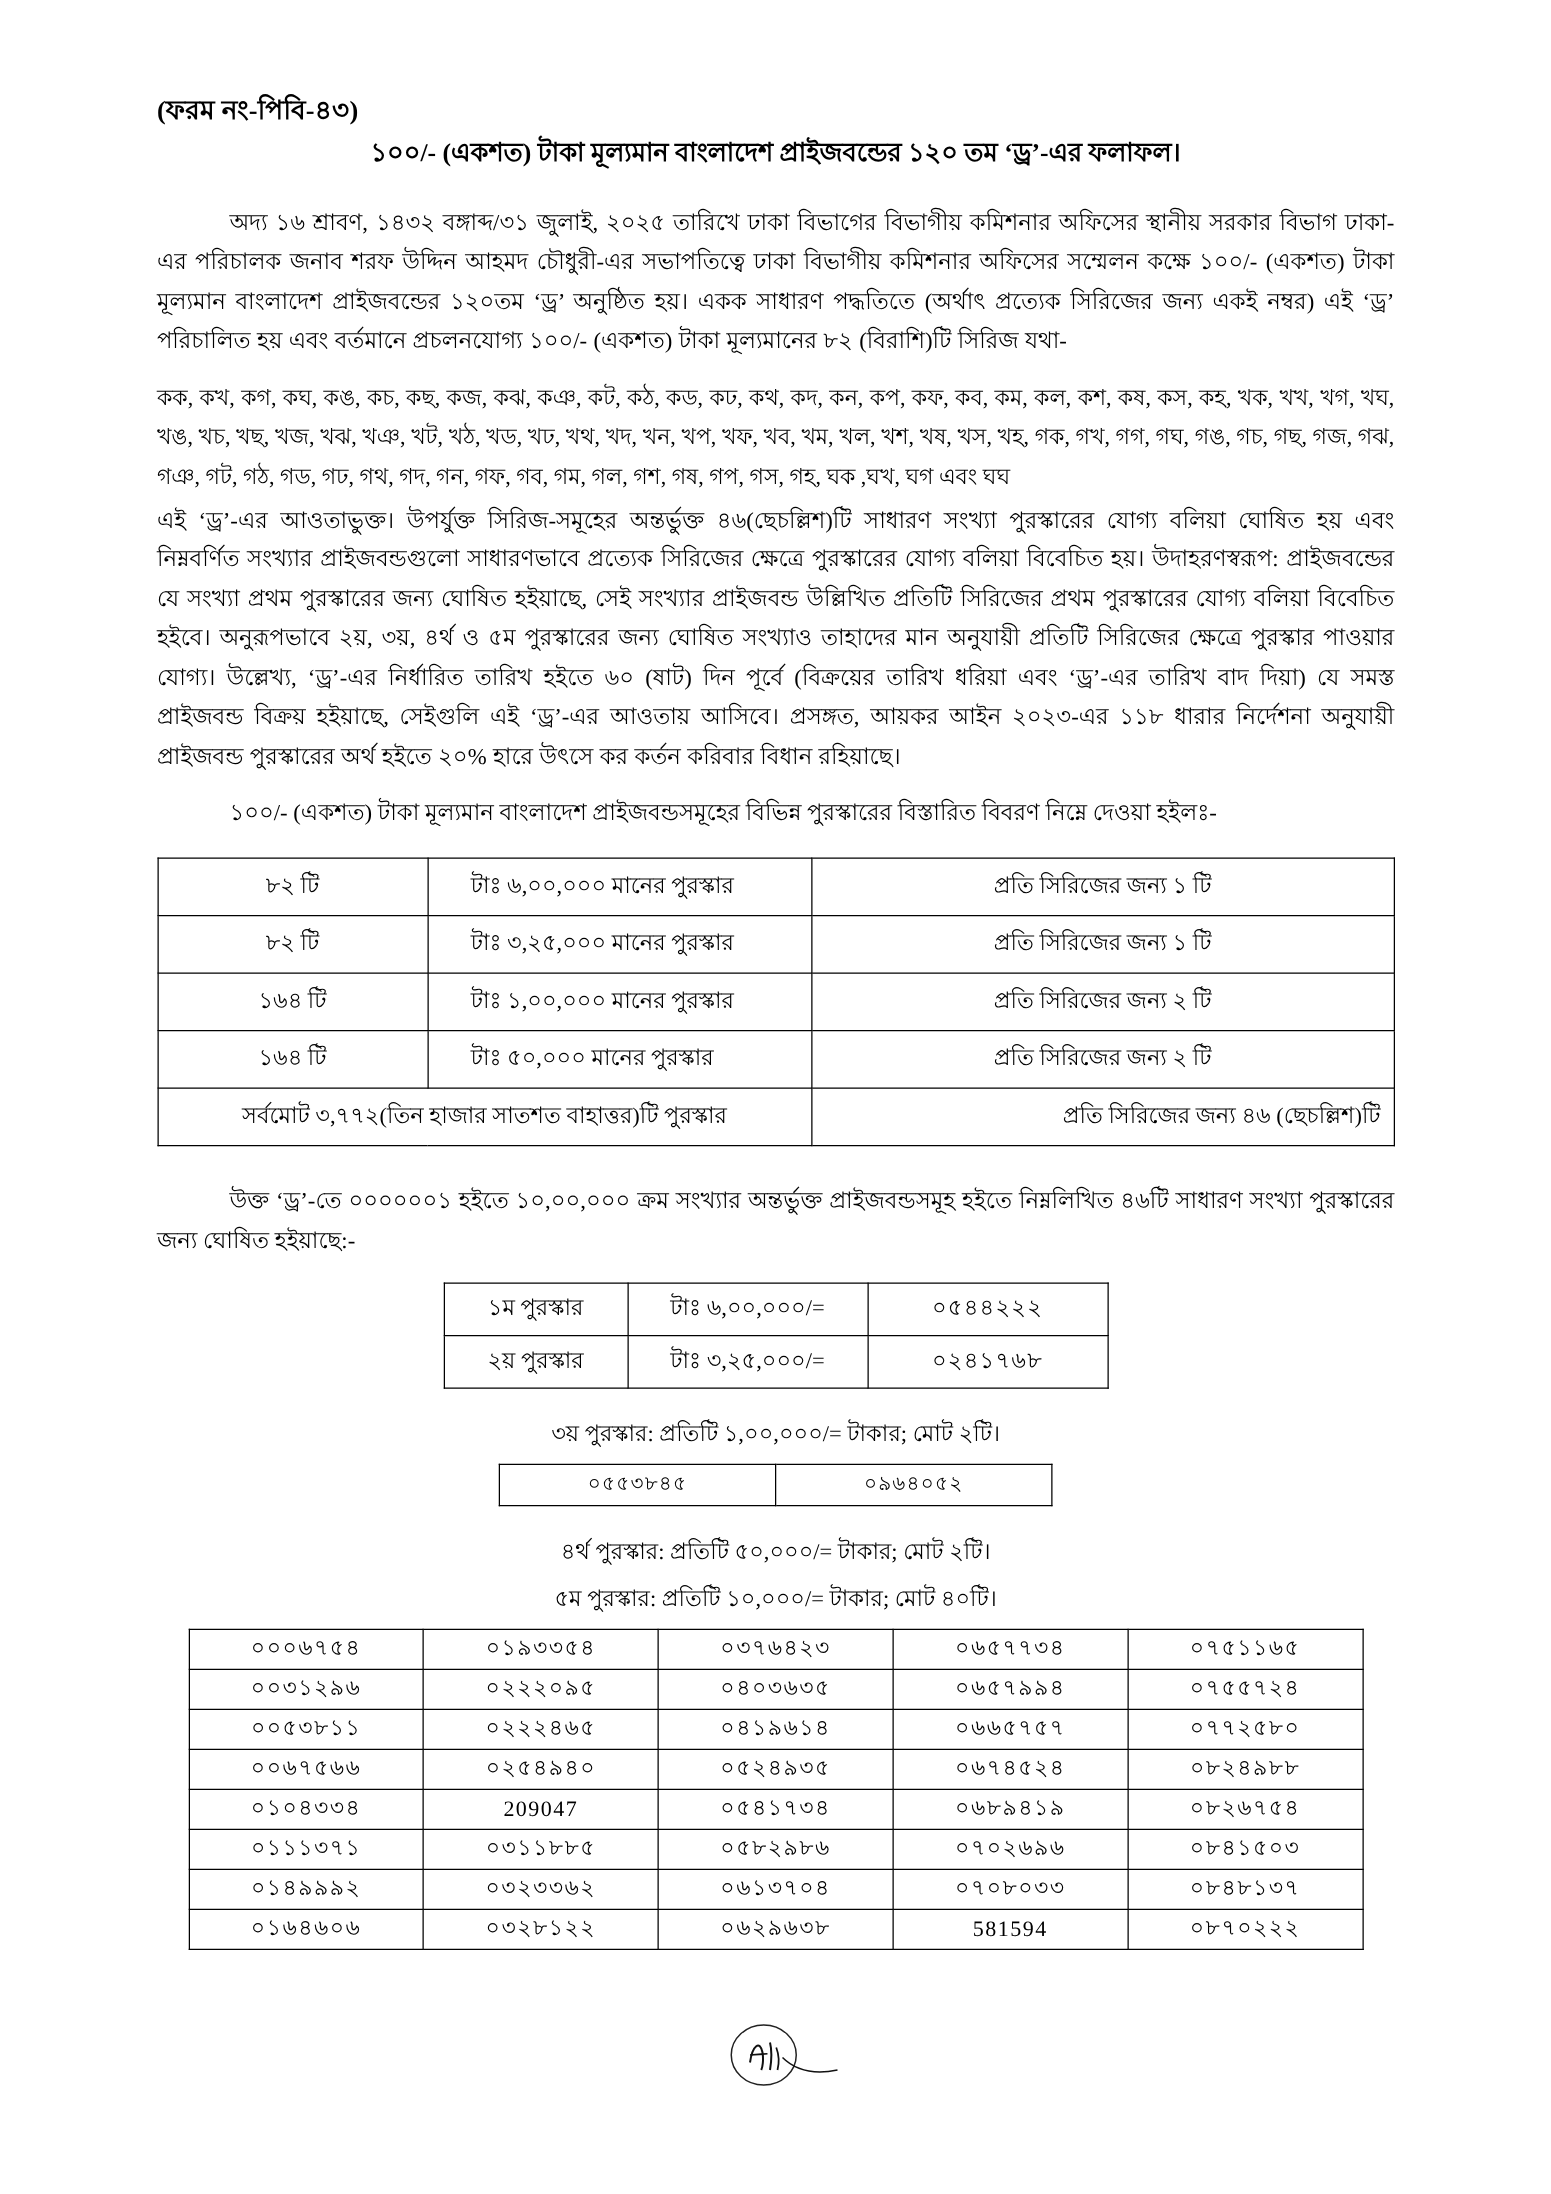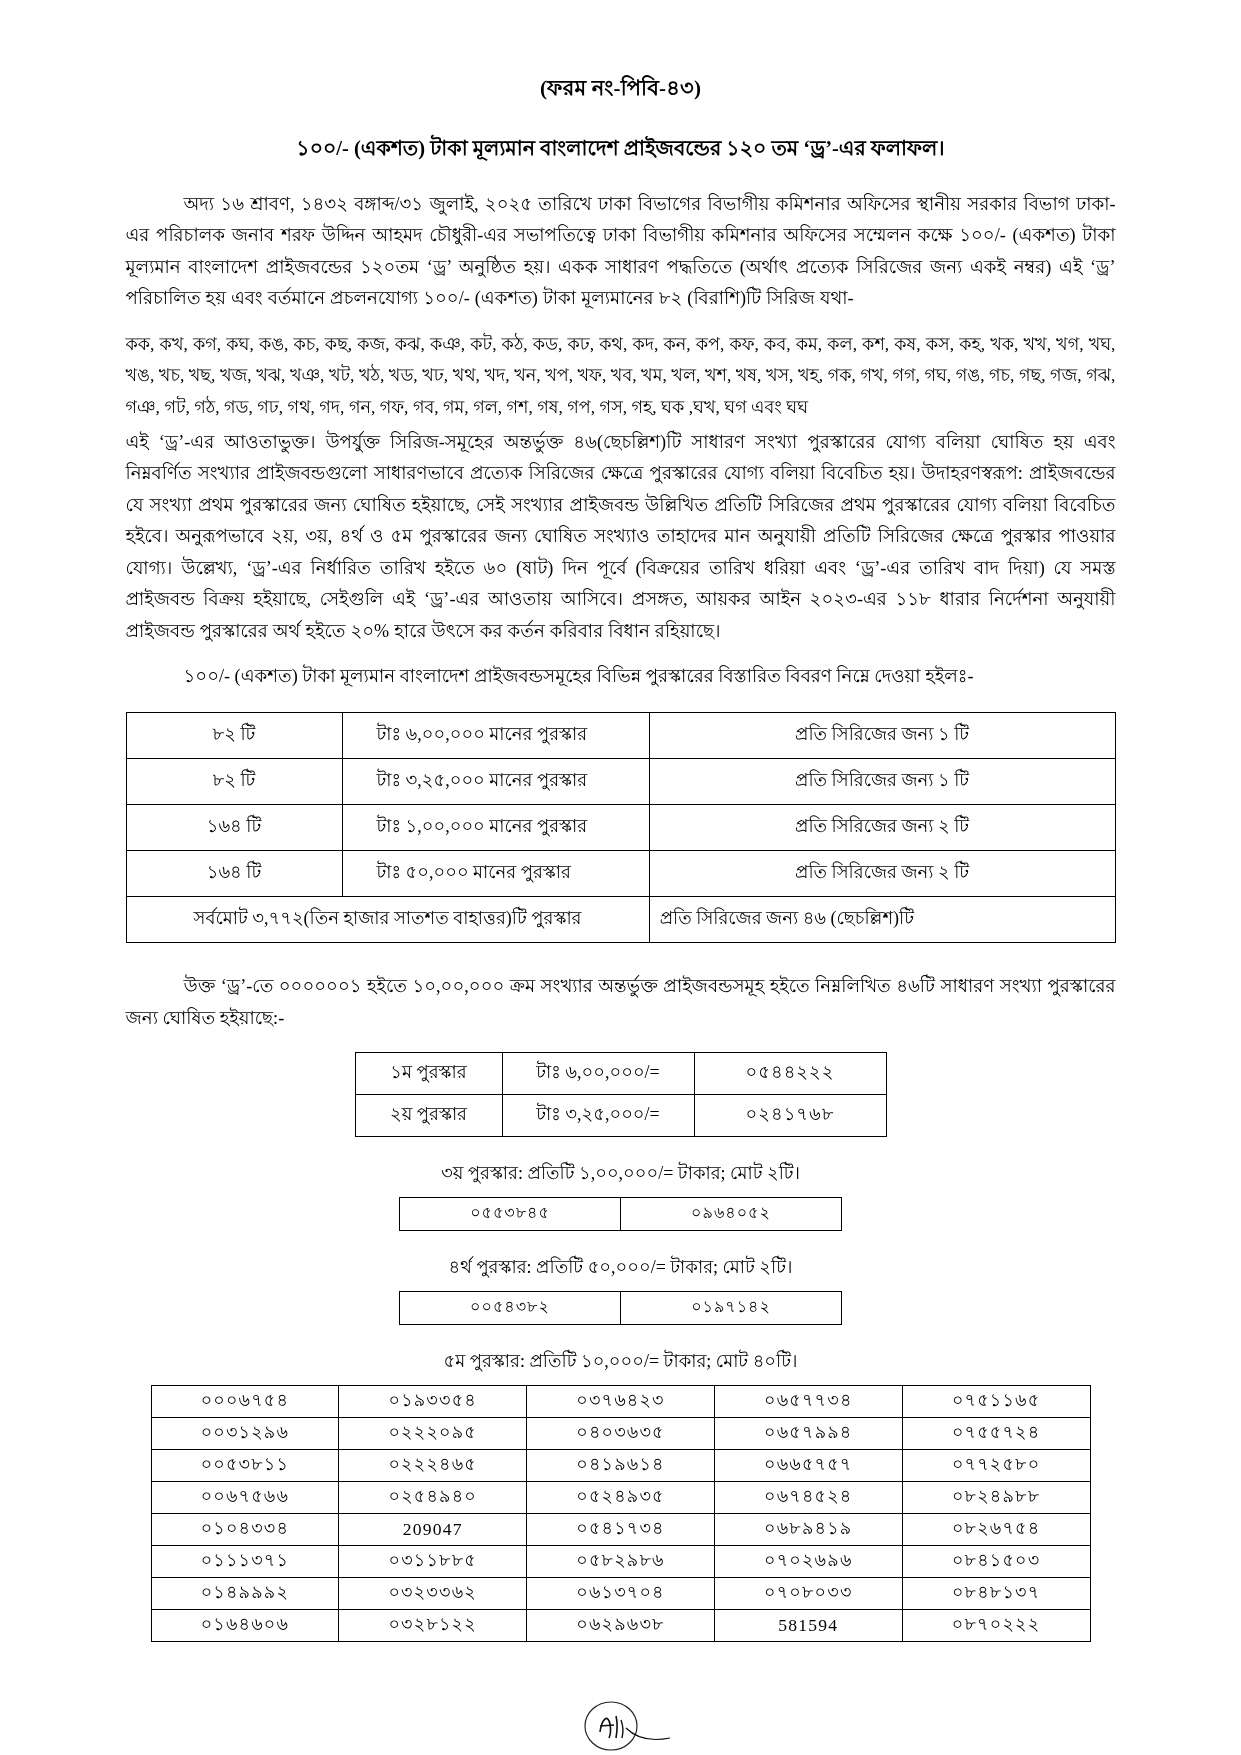--- a/index.html
+++ b/index.html
@@ -19,25 +19,23 @@
     box-sizing: border-box;
     padding: 0;
     overflow: hidden;
   }
   .inner {
     margin: 0 auto;
     width: 990px;
     padding-top: 72px;
   }
   .form-no {
-    text-align: center;
     font-size: 21px;
     font-weight: 700;
     letter-spacing: 0.2px;
-    margin-bottom: 26px;
   }
   .doc-title {
     text-align: center;
     font-size: 20.5px;
     font-weight: 700;
     margin-bottom: 22px;
   }
   .body-para {
     font-size: 18.2px;
     line-height: 1.73;
@@ -75,21 +73,21 @@
     padding: 7px 10px;
     height: 30px;
     text-align: center;
     vertical-align: middle;
     margin-left: 27px;
   }
   .t-summary td.c1 { width: 215px; }
   .t-summary td.c2 { width: 285px; text-align: left; padding-left: 34px; }
   .t-summary td.c3 { width: 490px; }
   .t-summary td.total-left { text-align: center; }
-  .t-summary td.total-right { text-align: left; }
+  .t-summary td.total-right { text-align: right; }
 
   .mid-note {
     font-size: 18.2px;
     line-height: 1.72;
     text-align: justify;
     text-indent: 58px;
     margin: 0 0 18px 0;
   }
 
   .t-top2 {
@@ -217,28 +215,20 @@
     <table class="t-pair">
       <tbody>
         <tr>
           <td>০৫৫৩৮৪৫</td>
           <td>০৯৬৪০৫২</td>
         </tr>
       </tbody>
     </table>
 
     <div class="prize-heading">৪র্থ পুরস্কার:  প্রতিটি ৫০,০০০/= টাকার; মোট ২টি।</div>
-    <table class="t-pair">
-      <tbody>
-        <tr>
-          <td>০০৫৪৩৮২</td>
-          <td>০১৯৭১৪২</td>
-        </tr>
-      </tbody>
-    </table>
 
     <div class="prize-heading">৫ম পুরস্কার: প্রতিটি ১০,০০০/= টাকার; মোট ৪০টি।</div>
     <table class="t-fifth">
       <tbody>
         <tr>
           <td>০০০৬৭৫৪</td>
           <td>০১৯৩৩৫৪</td>
           <td>০৩৭৬৪২৩</td>
           <td>০৬৫৭৭৩৪</td>
           <td>০৭৫১১৬৫</td>

